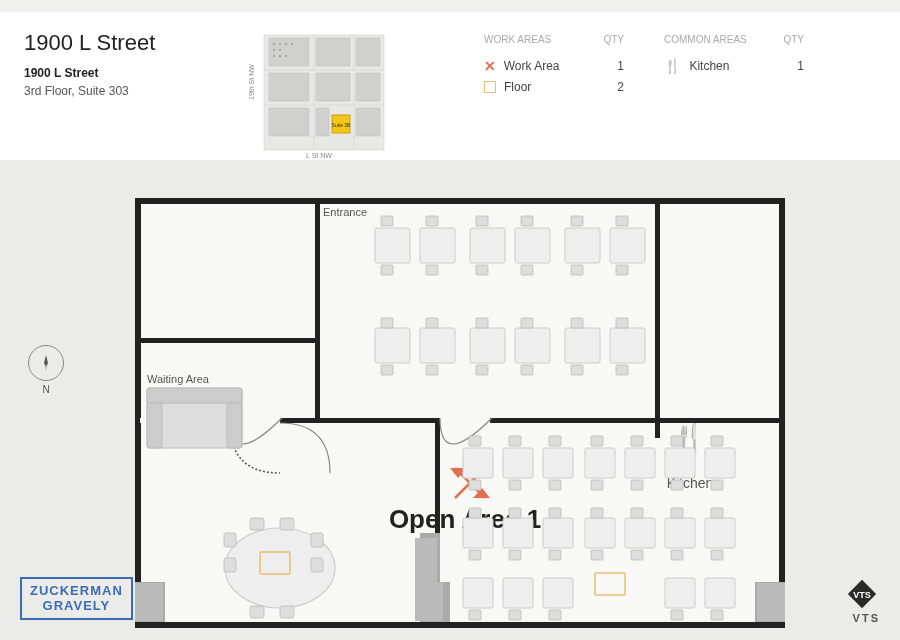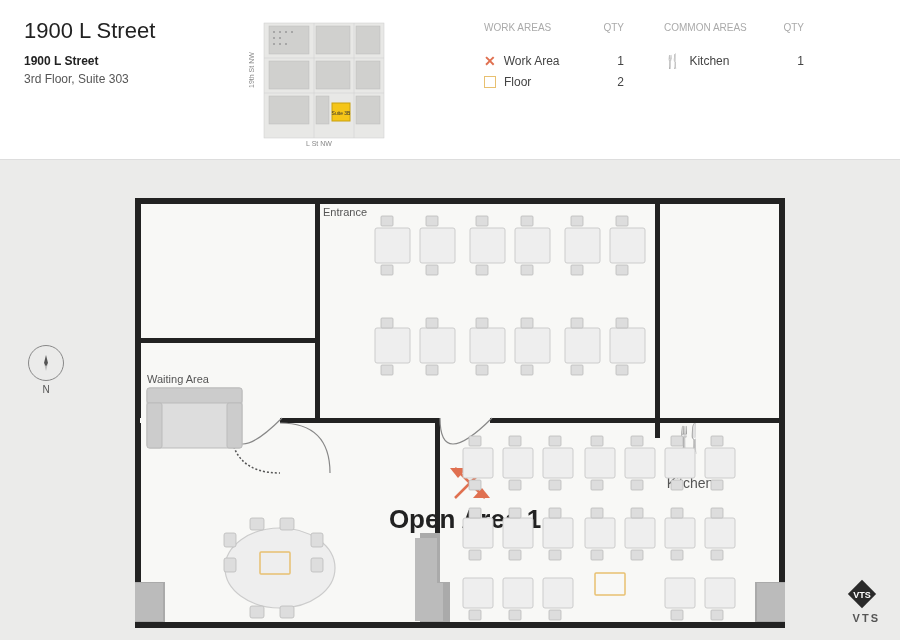--- a/index.html
+++ b/index.html
@@ -8,21 +8,21 @@
       height: 640px;
       background: #f0f0ee;
       font-family: Arial, sans-serif;
       overflow: hidden;
       position: relative;
     }
 
     
     .header {
       position: absolute;
-      top: 0; left: 0; right: 0;
+      top: 12px; left: 0; right: 0;
       height: 160px;
       background: #fff;
       border-bottom: 1px solid #ddd;
       display: flex;
       align-items: flex-start;
       padding: 18px 24px;
     }
 
     .header-left {
       flex: 0 0 200px;
@@ -67,21 +67,21 @@
       padding-top: 4px;
     }
 
     .legend-section {
       min-width: 140px;
     }
 
     .legend-title {
       font-size: 12px;
       color: #888;
-      margin-bottom: 20px;
+      margin-bottom: 13px;
       display: flex;
       justify-content: space-between;
     }
 
     .legend-title span {
       font-size: 10px;
       color: #aaa;
       text-transform: uppercase;
     }
 
@@ -485,20 +485,26 @@
 
     <path d="M205,245 Q255,245 255,295" fill="none" stroke="#888" stroke-width="1.2"></path>
 
     <rect x="340" y="360" width="22" height="50" fill="#bbb"></rect>
     <rect x="60" y="405" width="28" height="38" fill="#bbb"></rect>
     <rect x="340" y="405" width="28" height="38" fill="#bbb"></rect>
     <rect x="682" y="405" width="28" height="38" fill="#bbb"></rect>
 
   </svg>
 
+  <div class="brand-zg">
+    <div class="brand-zg-box">
+      <div class="brand-zg-text1">ZUCKERMAN</div>
+      <div class="brand-zg-text2">GRAVELY</div>
+    </div>
+  </div>
 
   <div class="brand-vts">
     <svg width="36" height="36" viewBox="0 0 36 36">
       <rect x="8" y="8" width="20" height="20" fill="#2a2a2a" transform="rotate(45 18 18)"></rect>
       <text x="18" y="22" font-size="9" font-weight="700" fill="white" text-anchor="middle">VTS</text>
     </svg>
     <span class="vts-text">VTS</span>
   </div>
 
 </div>

